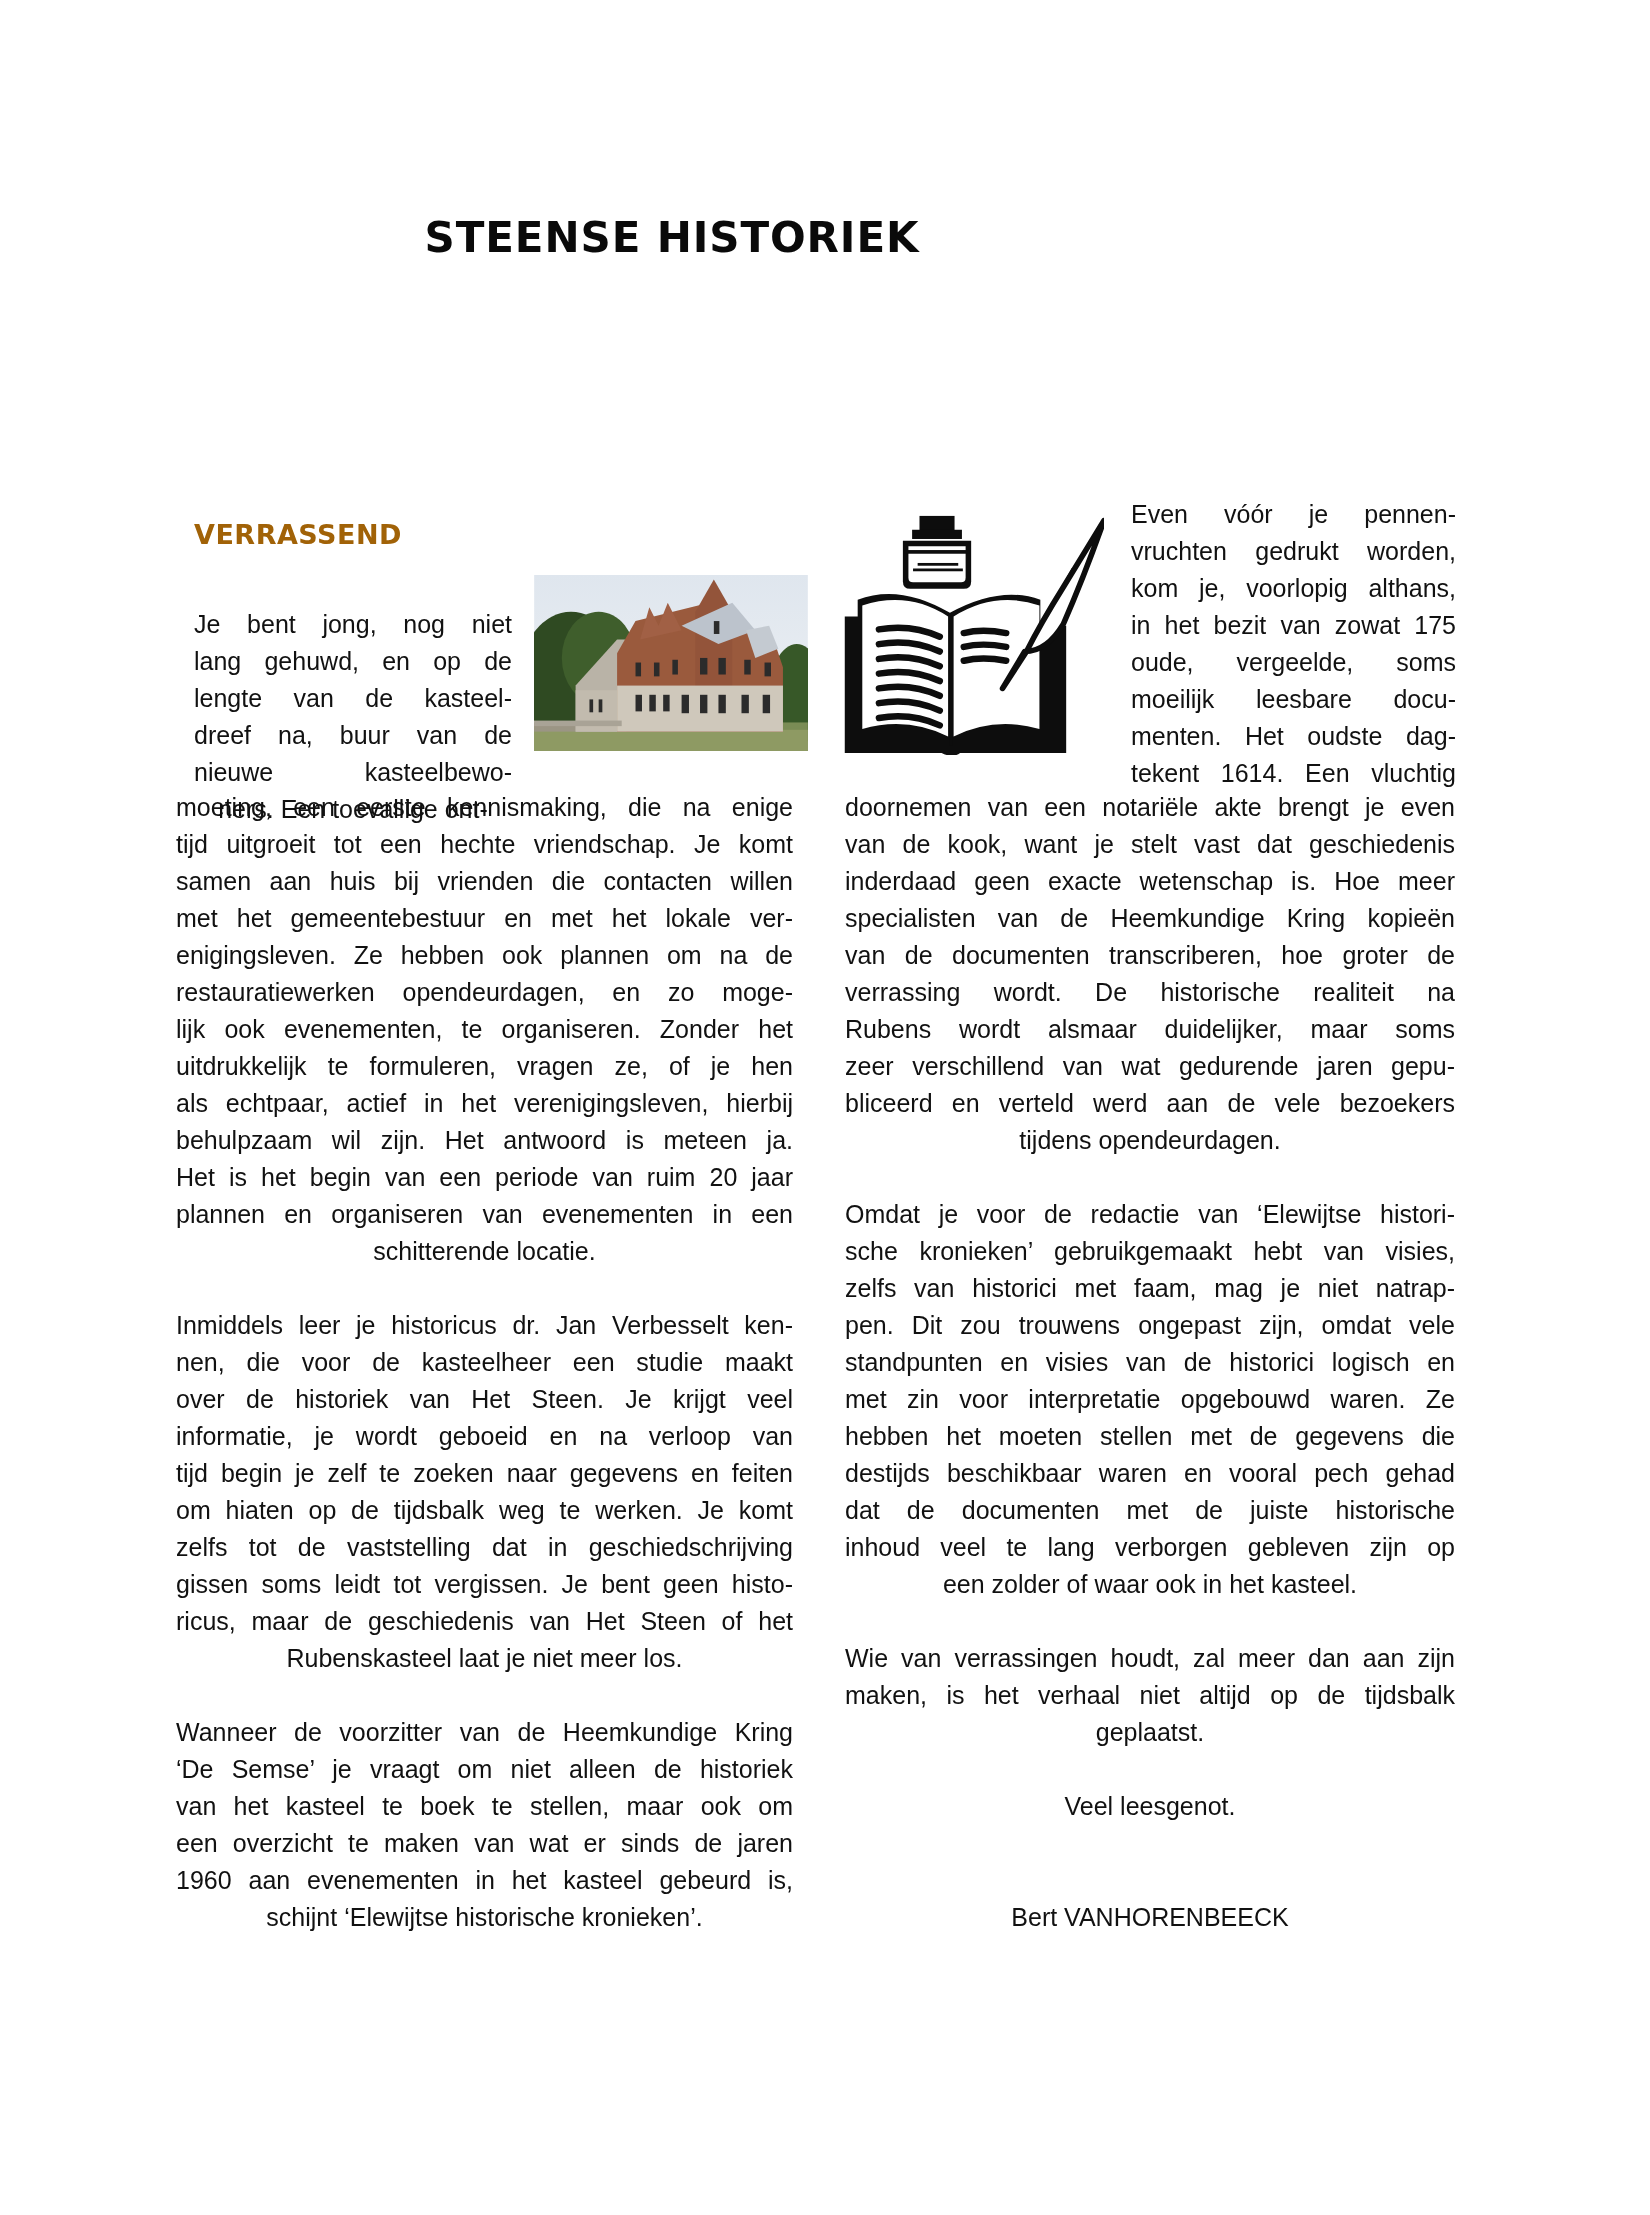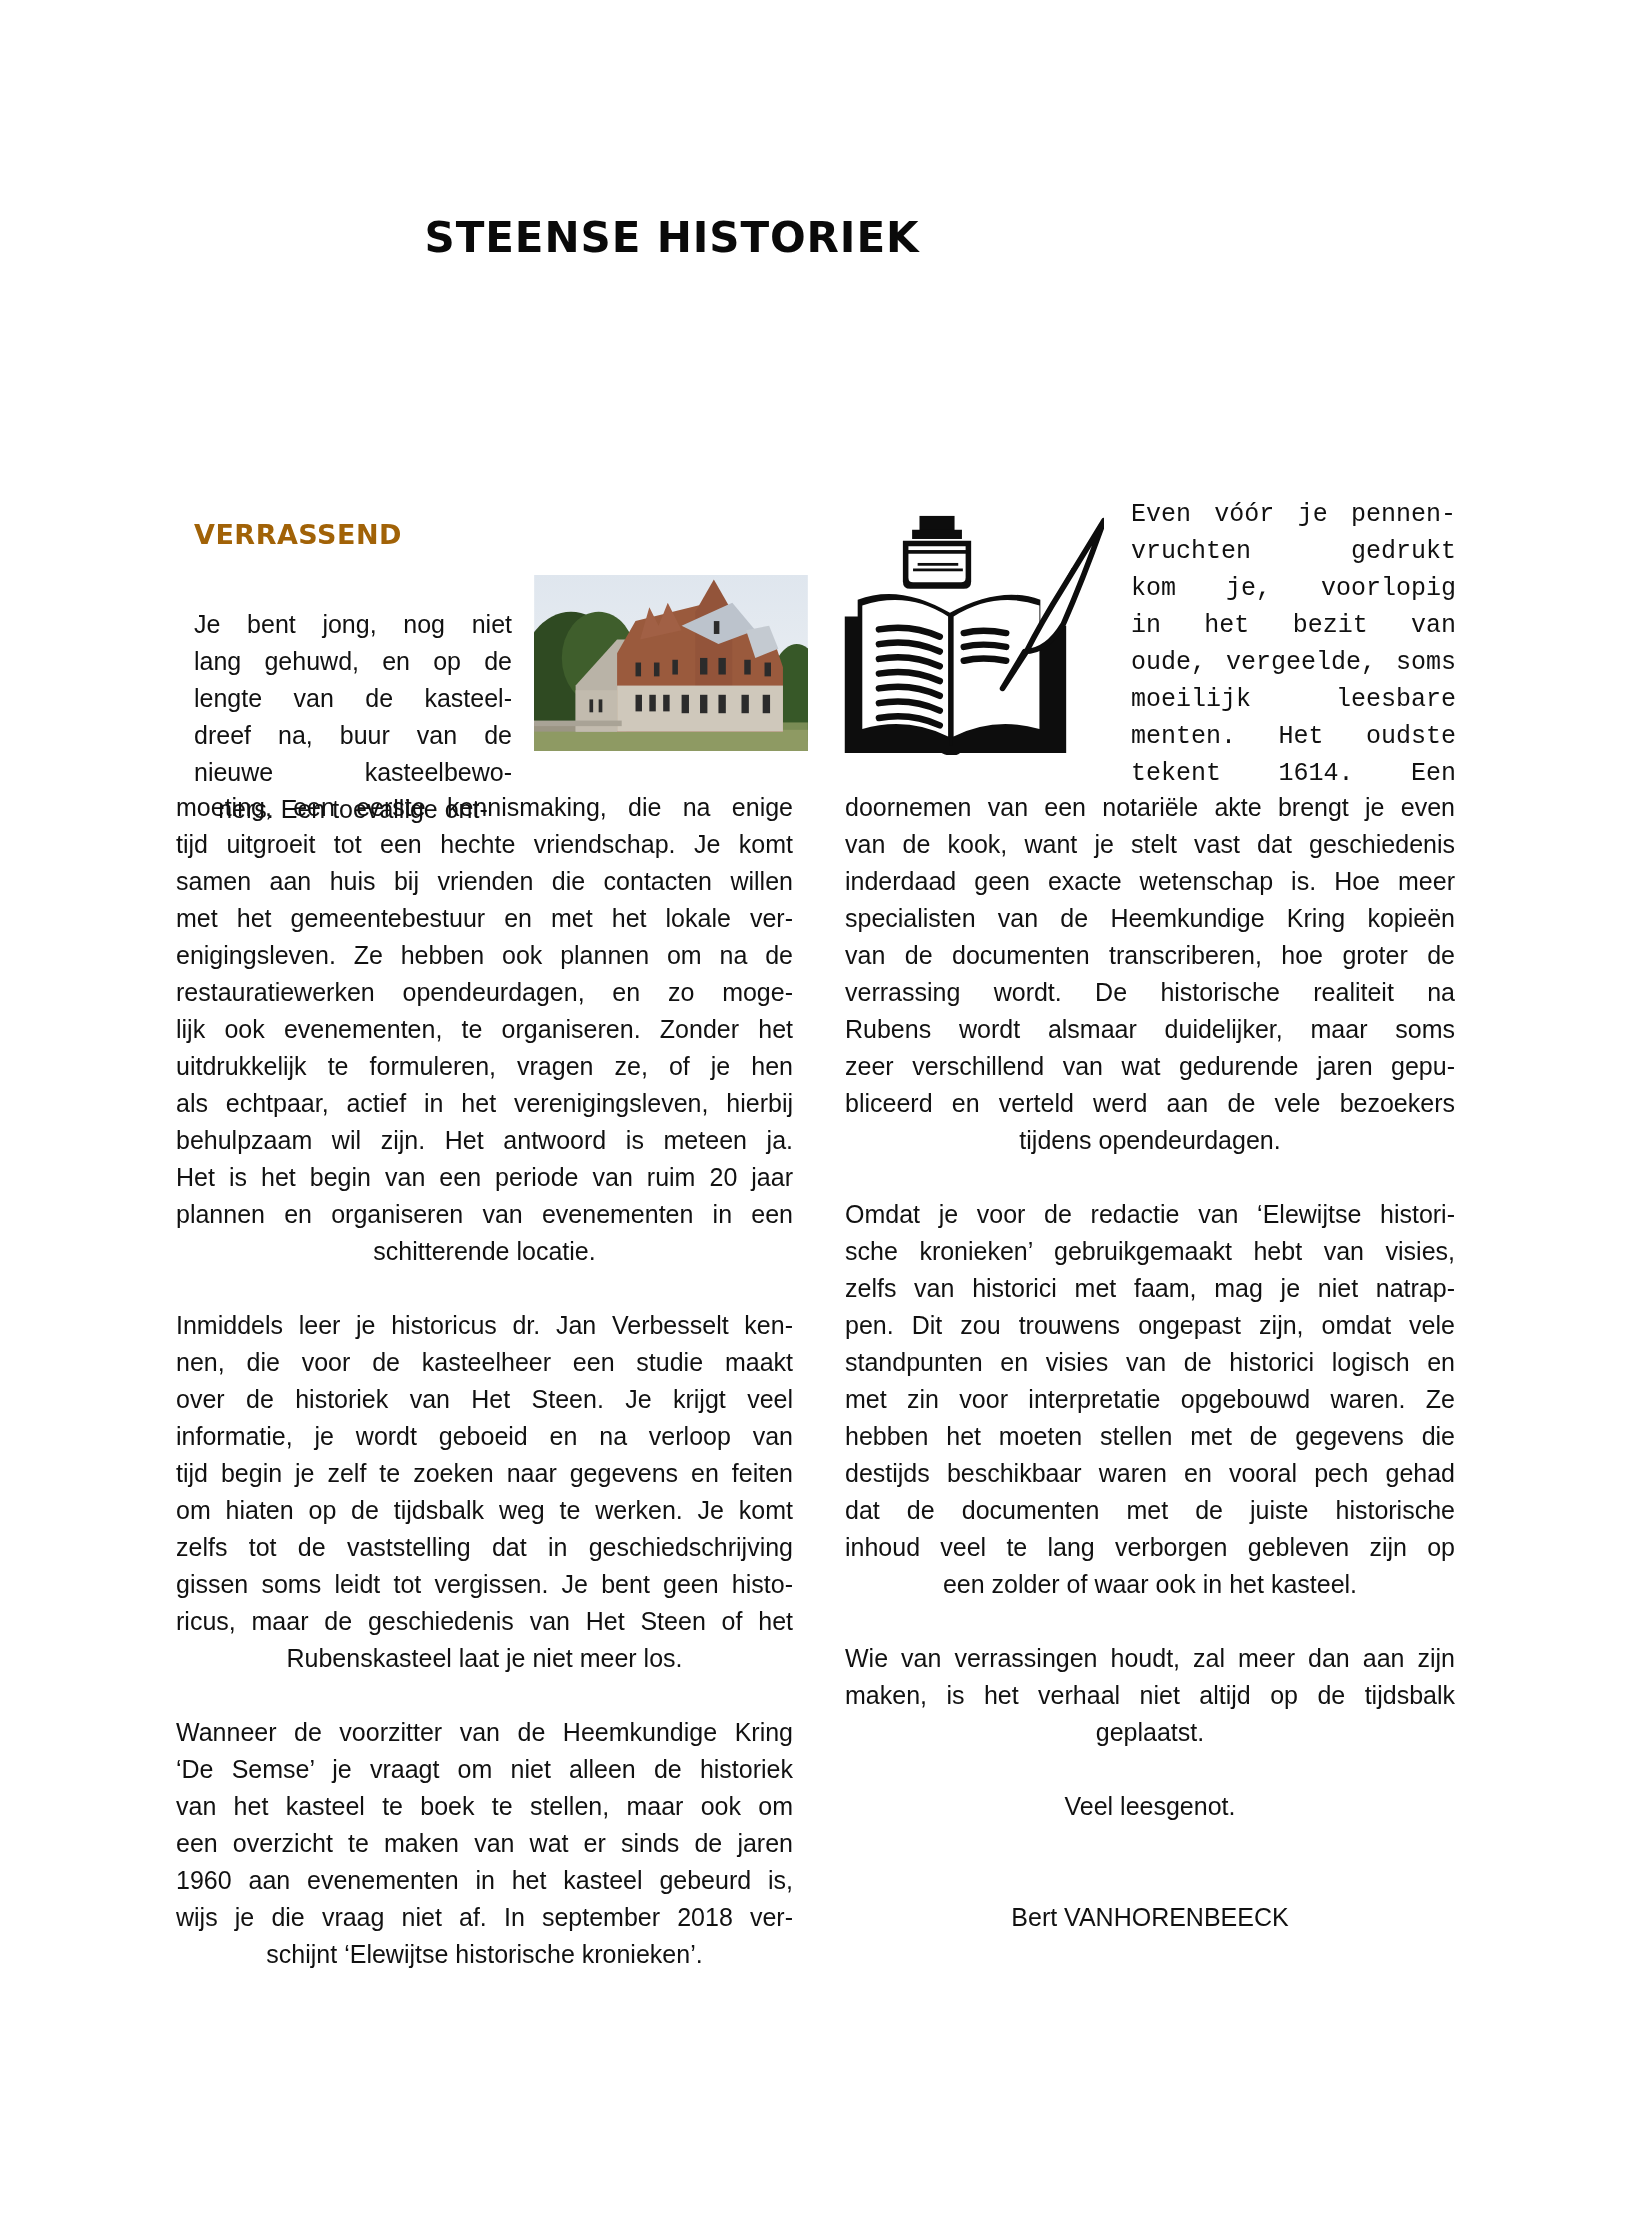--- a/index.html
+++ b/index.html
@@ -106,21 +106,20 @@
       <div class="line j">zelfs tot de vaststelling dat in geschiedschrijving</div>
       <div class="line j">gissen soms leidt tot vergissen. Je bent geen histo-</div>
       <div class="line j">ricus, maar de geschiedenis van Het Steen of het</div>
       <div class="line l">Rubenskasteel laat je niet meer los.</div>
       <div class="line gap"></div>
       <div class="line j">Wanneer de voorzitter van de Heemkundige Kring</div>
       <div class="line j">‘De Semse’ je vraagt om niet alleen de historiek</div>
       <div class="line j">van het kasteel te boek te stellen, maar ook om</div>
       <div class="line j">een overzicht te maken van wat er sinds de jaren</div>
       <div class="line j">1960 aan evenementen in het kasteel gebeurd is,</div>
-      <div class="line j">wijs je die vraag niet af. In september 2018 ver-</div>
       <div class="line l">schijnt ‘Elewijtse historische kronieken’.</div>
     </div>
 
   <div class="icon">
     <svg width="262" height="242" viewBox="0 0 284 262" xmlns="http://www.w3.org/2000/svg">
       <g fill="#0d0d0d" stroke="none">
 
         <rect x="84" y="3" width="38" height="18"></rect>
         <rect x="76" y="18" width="54" height="10"></rect>
         <path d="M66 30 h74 v44 q0 8 -8 8 h-58 q-8 0 -8 -8 z"></path>
@@ -151,21 +150,21 @@
         <path d="M132 130 q20 -5 46 0"></path>
         <path d="M132 145 q20 -5 46 0"></path>
         <path d="M132 160 q20 -5 46 0"></path>
       </g>
 
       <path d="M284 8 L240 80 Q215 120 200 150 L174 190 L198 150 Q222 150 240 120 Q262 70 284 8 Z" fill="#ffffff" stroke="#0d0d0d" stroke-width="6" stroke-linejoin="round"></path>
       <line x1="250" y1="60" x2="200" y2="150" stroke="#0d0d0d" stroke-width="2"></line>
     </svg>
   </div>
 
-  <div class="col" id="right-wrap" style="left:1131px; top:496px; width:325px;font-family:Liberation Mono, monospace;">
+  <div class="col" id="right-wrap" style="left:1131px; top:496px; width:325px;">
       <div class="line j">Even vóór je pennen-</div>
       <div class="line j">vruchten gedrukt worden,</div>
       <div class="line j">kom je, voorlopig althans,</div>
       <div class="line j">in het bezit van zowat 175</div>
       <div class="line j">oude, vergeelde, soms</div>
       <div class="line j">moeilijk leesbare docu-</div>
       <div class="line j">menten. Het oudste dag-</div>
       <div class="line j">tekent 1614. Een vluchtig</div>
     </div>
 

